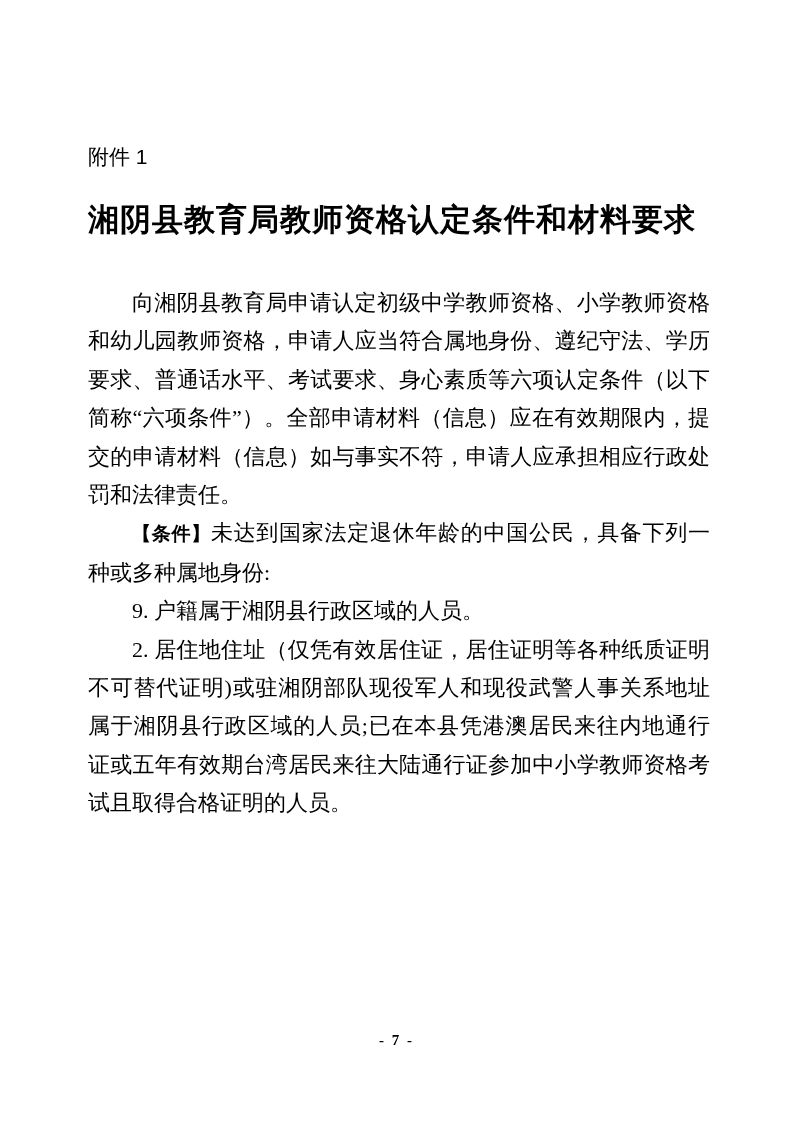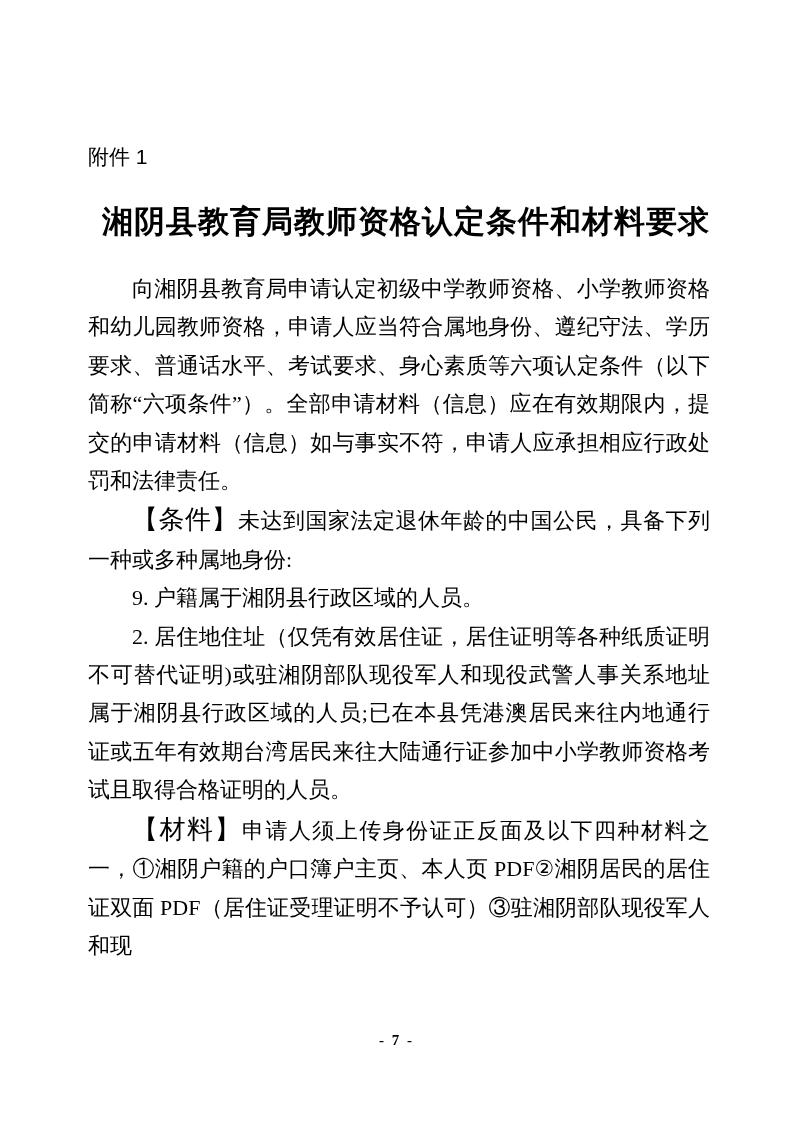--- a/index.html
+++ b/index.html
@@ -23,42 +23,42 @@
     font-family: "Liberation Sans", "DejaVu Sans", sans-serif;
     font-size: 21px;
     line-height: 28px;
     color: #000000;
   }
   .doc-title {
     margin-top: 29px;
     font-size: 31px;
     line-height: 44px;
     font-weight: 700;
-    text-align: right;
+    text-align: left;
     letter-spacing: 1px;
-    font-family: Liberation Serif, serif;
+    font-family: Liberation Mono, monospace;
   }
   .body-text {
-    margin-top: 26px;
+    margin-top: 40px;
     font-size: 22px;
     line-height: 38.4px;
     text-align: justify;
     text-justify: inter-ideograph;
   }
   .body-text p {
     text-indent: 2em;
     margin: 0;
   }
   .section-heading {
     font-weight: 700;
   }
   .label-bold {
-    font-weight: 400;
+    font-weight: 700;
     font-family: "Liberation Sans", "DejaVu Sans", sans-serif;
-    font-size: 26px;
+    font-size: 19px;
   }
   .footer-pagenum {
     position: absolute;
     left: 0;
     right: 0;
     top: 1032px;
     text-align: center;
     font-size: 15px;
     font-weight: 700;
     letter-spacing: 2px;
@@ -79,19 +79,18 @@
 
       <p>向湘阴县教育局申请认定初级中学教师资格、小学教师资格和幼儿园教师资格，申请人应当符合属地身份、遵纪守法、学历要求、普通话水平、考试要求、身心素质等六项认定条件（以下简称“六项条件”）。全部申请材料（信息）应在有效期限内，提交的申请材料（信息）如与事实不符，申请人应承担相应行政处罚和法律责任。</p>
 
 
       <p><span class="label-bold">【条件】</span><span>未达到国家法定退休年龄的中国公民，具备下列一种或多种属地身份:</span></p>
 
       <p>9. 户籍属于湘阴县行政区域的人员。</p>
 
       <p>2. 居住地住址（仅凭有效居住证，居住证明等各种纸质证明不可替代证明)或驻湘阴部队现役军人和现役武警人事关系地址属于湘阴县行政区域的人员;已在本县凭港澳居民来往内地通行证或五年有效期台湾居民来往大陆通行证参加中小学教师资格考试且取得合格证明的人员。</p>
 
-      <p><span class="label-bold">【材料】</span><span>申请人须上传身份证正反面及以下四种材料之一，①湘阴户籍的户口簿户主页、本人页 PDF②湘阴居民的居住证双面 PDF（居住证受理证明不予认可）③驻湘阴部队现役军人和现</span></p>
 
     </div>
   </div>
 
   <div class="footer-pagenum">- 7 -</div>
 </div>
 
 </body></html>

